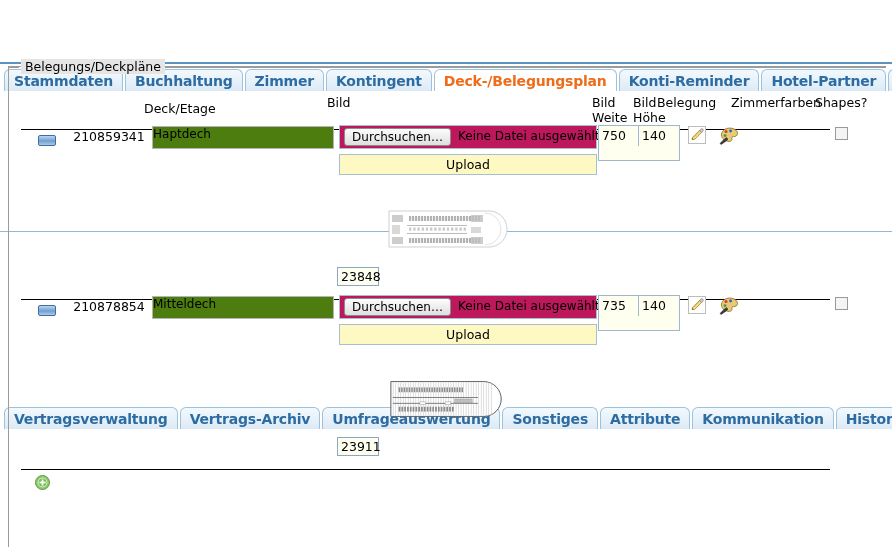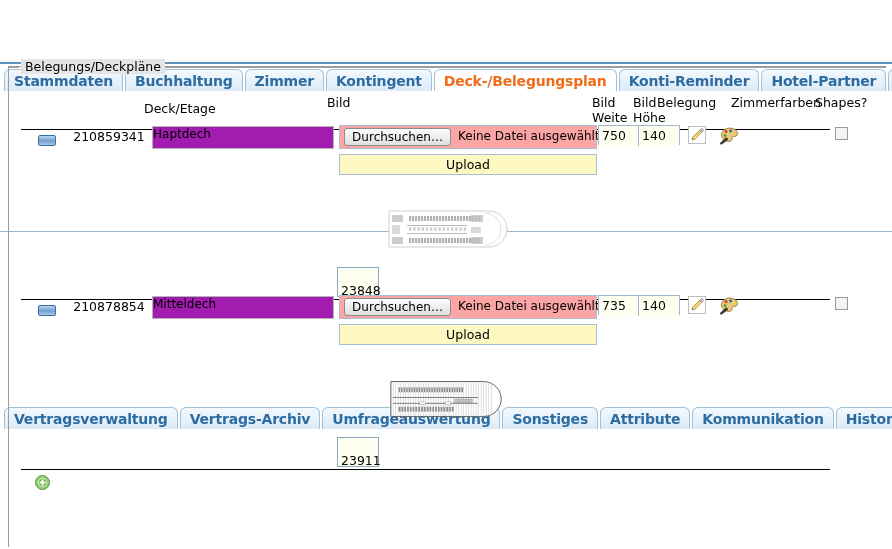--- a/index.html
+++ b/index.html
@@ -145,32 +145,32 @@
     text-align: center;
     font-size: 12.5px;
     color: #000;
   }
   .deck-input {
     position: absolute;
     left: 143px;
     top: -3px;
     width: 180px;
     height: 21px;
-    background: #a21caf;
+    background: #4d7c0f;
     border: 1px solid #b5b5b5;
   }
 
   
   .filebox {
     position: absolute;
     left: 330px;
     top: -4px;
     width: 258px;
     height: 24px;
-    background: #fca5a5;
+    background: #be185d;
     border: 1px solid #a8bfd2;
     box-sizing: border-box;
   }
   .browse-btn {
     position: absolute;
     left: 4px;
     top: 2px;
     width: 107px;
     height: 18px;
     line-height: 17px;
@@ -204,21 +204,21 @@
     background: #fef9c3;
     border: 1px solid #a8bfd2;
     box-sizing: border-box;
     cursor: pointer;
   }
 
   .wh-wrap {
     position: absolute;
     left: 589px;
     top: -4px;
-    height: 20px;
+    height: 36px;
     border: 1px solid #9fb8cd;
     background: #fffff0;
     box-sizing: border-box;
   }
   .wh-inp {
     display: inline-block;
     vertical-align: top;
     height: 20px;
     line-height: 19px;
     font-size: 12.5px;
@@ -273,21 +273,21 @@
   .plan-id-input {
     position: absolute;
     left: 328px;
     width: 42px;
     height: 19px;
     line-height: 17px;
     font-size: 12.5px;
     background: #fffff0;
     border: 1px solid #8ba8c2;
     box-sizing: border-box;
-    padding: 14px 3px;
+    padding: 0 3px;
     color: #000;
   }
 
   
   .add-wrap { position: absolute; left: 0; top: 402px; width: 100%; }
   .add-btn {
     position: absolute;
     left: 26px;
     top: 6px;
     width: 15px;

